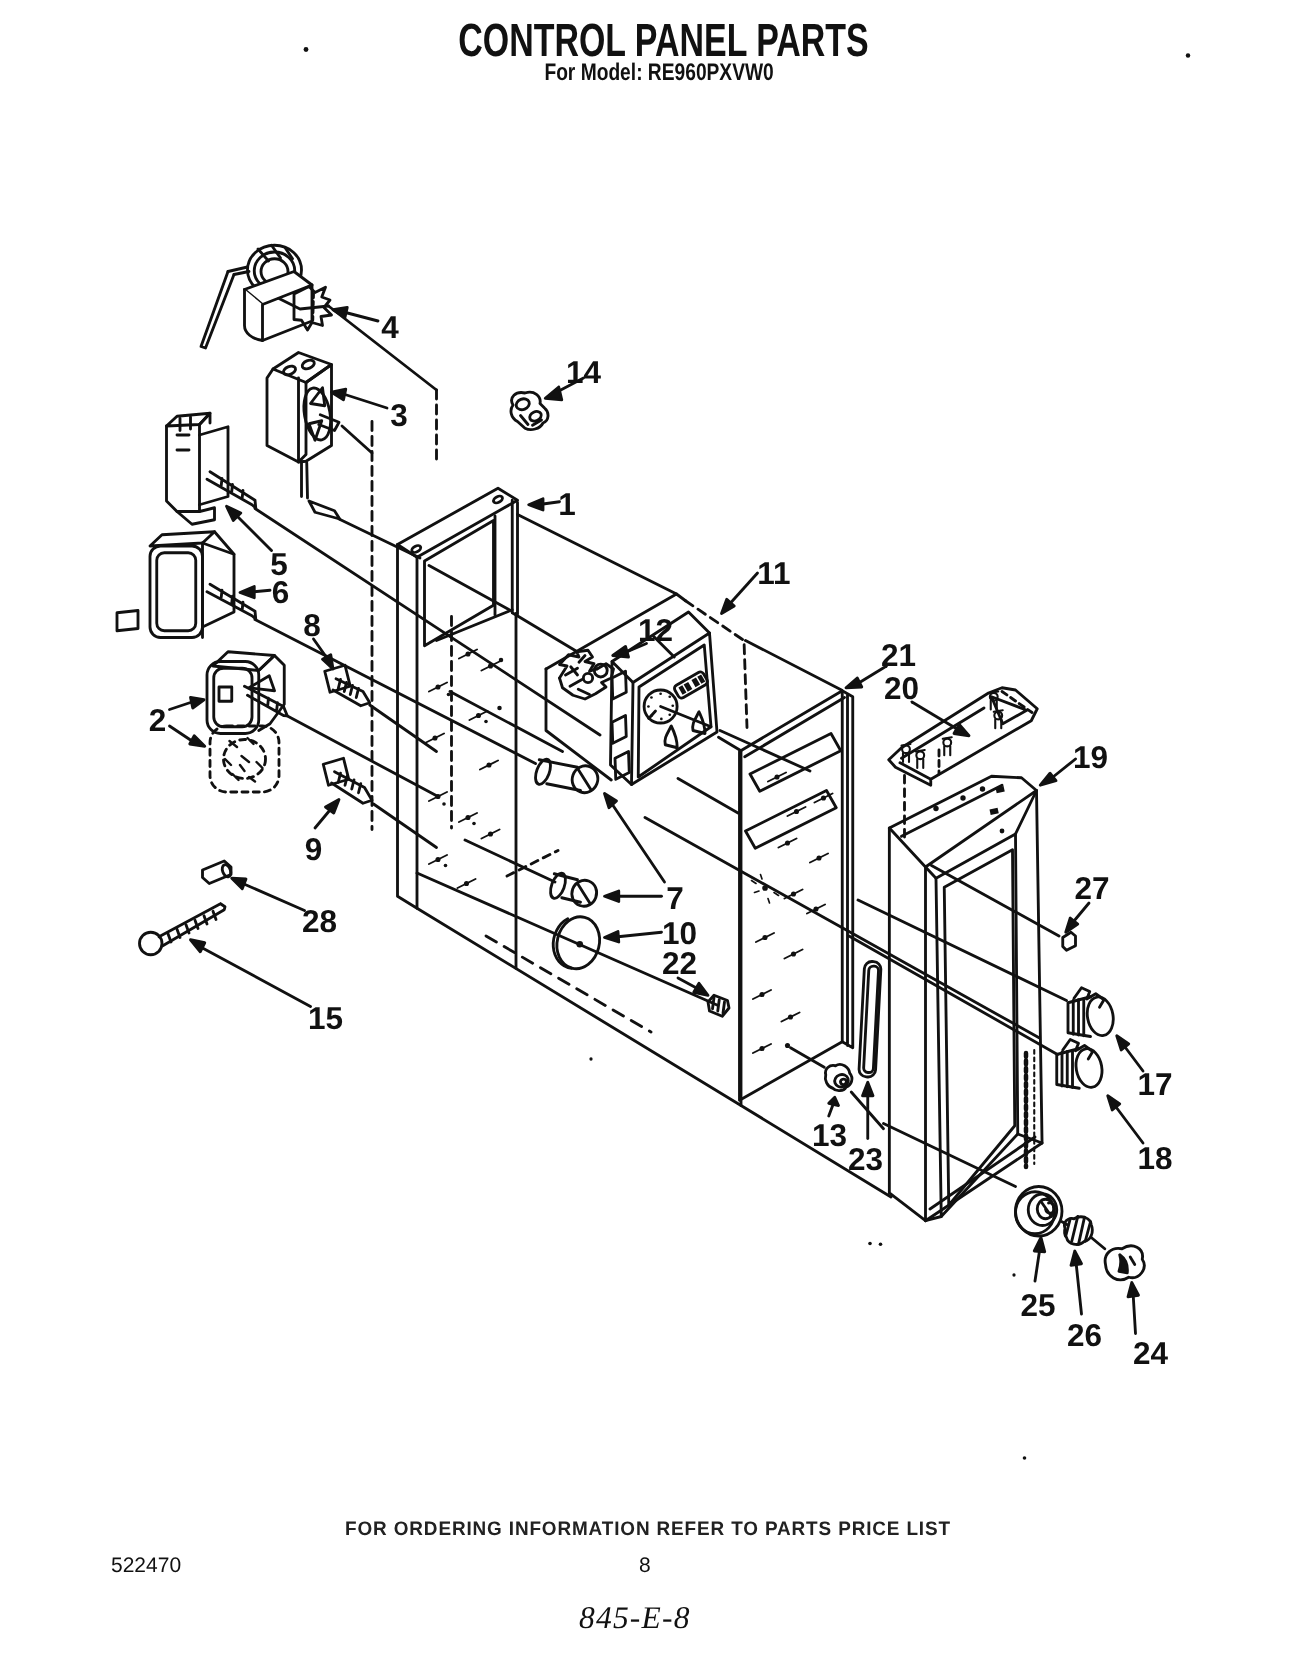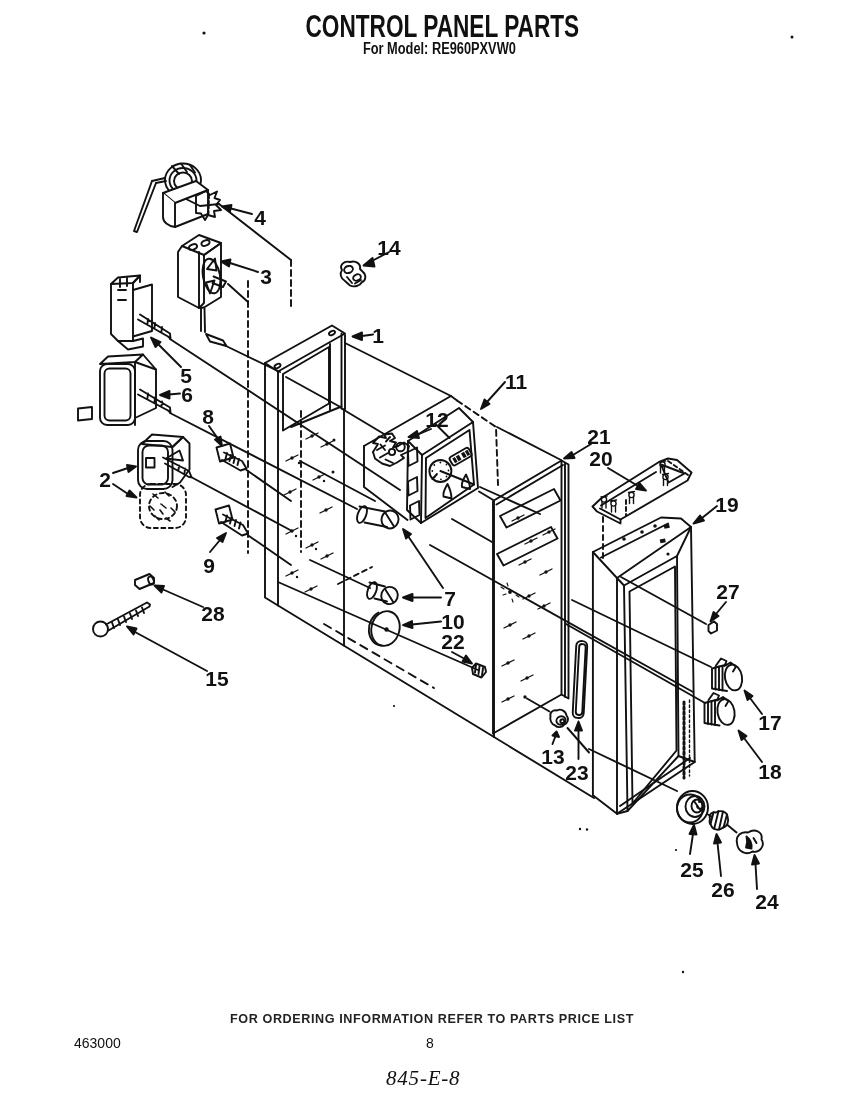--- a/index.html
+++ b/index.html
@@ -19,21 +19,21 @@
   .b4{position:absolute;left:386px;top:1066px;font-size:21px;color:#111;
       font-family:"Liberation Serif",serif;font-style:italic;letter-spacing:0.8px;}
   svg{position:absolute;left:0;top:0;}
 </style>
 </head>
 <body>
 <div id="page">
   <div class="t1">CONTROL PANEL PARTS</div>
   <div class="t2">For Model: RE960PXVW0</div>
   <div class="b1">FOR ORDERING INFORMATION REFER TO PARTS PRICE LIST</div>
-  <div class="b2">463000</div>
+  <div class="b2">522470</div>
   <div class="b3">8</div>
   <div class="b4">845-E-8</div>
   <svg width="864" height="1102" viewBox="0 0 864 1102">
     <g fill="none" stroke="#111" stroke-width="1.9" stroke-linecap="round" stroke-linejoin="round">
 
     <g id="panel1">
       <path d="M265,363 L332,325.5 L345,333.5 L278,371.5 Z"></path>
       <ellipse cx="277.5" cy="366" rx="3.2" ry="1.9" transform="rotate(-28 277.5 366)"></ellipse>
       <ellipse cx="332" cy="333" rx="3.2" ry="1.9" transform="rotate(-28 332 333)"></ellipse>
       <path d="M265,363 L265,597.5 L278,605.5 L278,371.5"></path>

